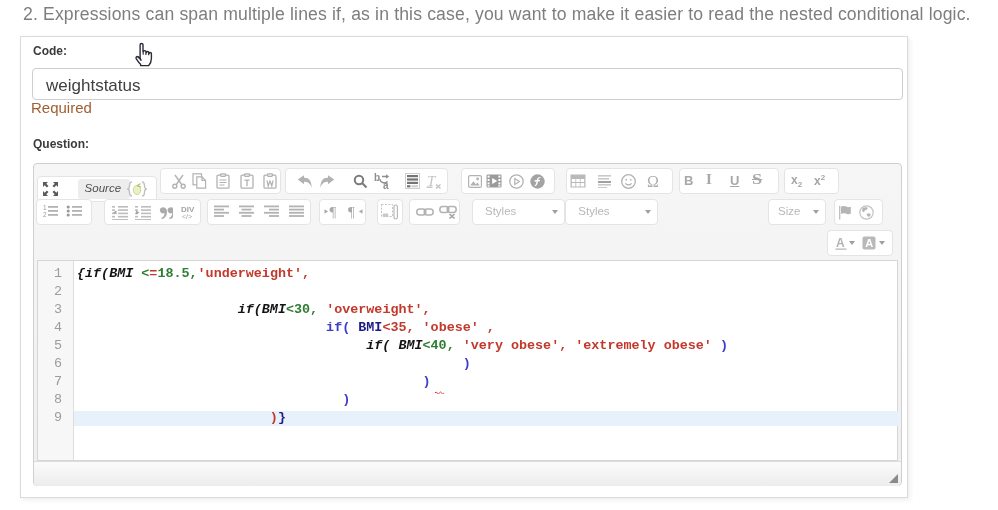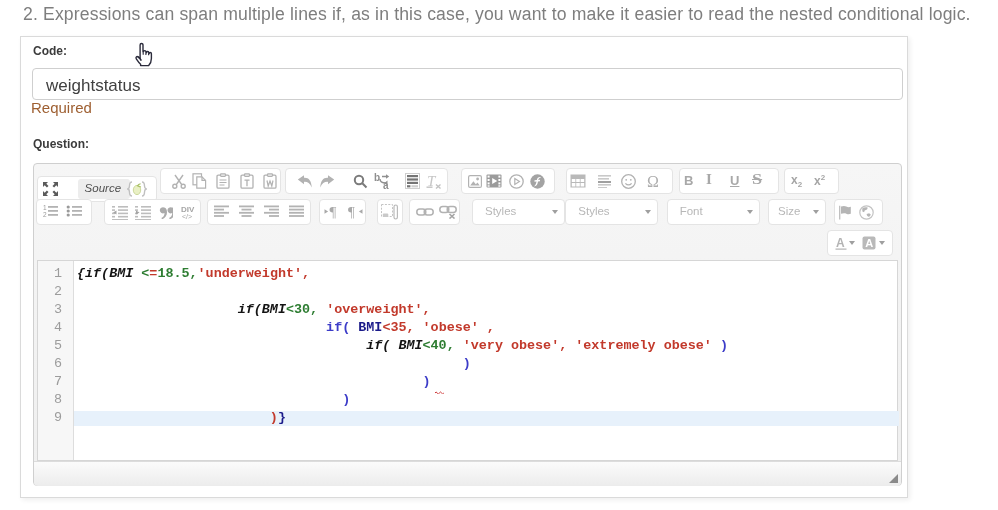--- a/index.html
+++ b/index.html
@@ -429,24 +429,20 @@
         </div>
       </div>
 <div class="grp" style="left:430px;top:35px;width:91px;margin-left:8px;">
         <div class="ddtext" style="left:12px;">Styles</div>
         <div class="caret" style="left:79px;"></div>
       </div>
 <div class="grp" style="left:531.3px;top:35px;width:91px;">
         <div class="ddtext" style="left:12px;">Styles</div>
         <div class="caret" style="left:79px;"></div>
       </div>
-<div class="grp" style="left:632.7px;top:35px;width:91px;">
-        <div class="ddtext" style="left:12px;">Font</div>
-        <div class="caret" style="left:79px;"></div>
-      </div>
 <div class="grp" style="left:734px;top:35px;width:56px;">
         <div class="ddtext" style="left:9px;">Size</div>
         <div class="caret" style="left:44px;"></div>
       </div>
 <div class="grp" style="left:799.5px;top:35px;width:47px;">
         <div class="btn" style="left:-2px;width:24px;">
           <svg class="ic" width="14" height="15" viewBox="0 0 14 15">
             <path d="M3 1.6 c2-.7 4-.7 5.3 0 c1.6.7 3.1.7 4.5.1 V8.8 c-1.4.6-2.9.6-4.5-.1 c-1.3-.6-3.3-.6-5.3.1 z" fill="#b5b5b5"></path>
             <path d="M1.7 0.8 V14.6" stroke="#bdbdbd" stroke-width="1.3"></path>
           </svg>

